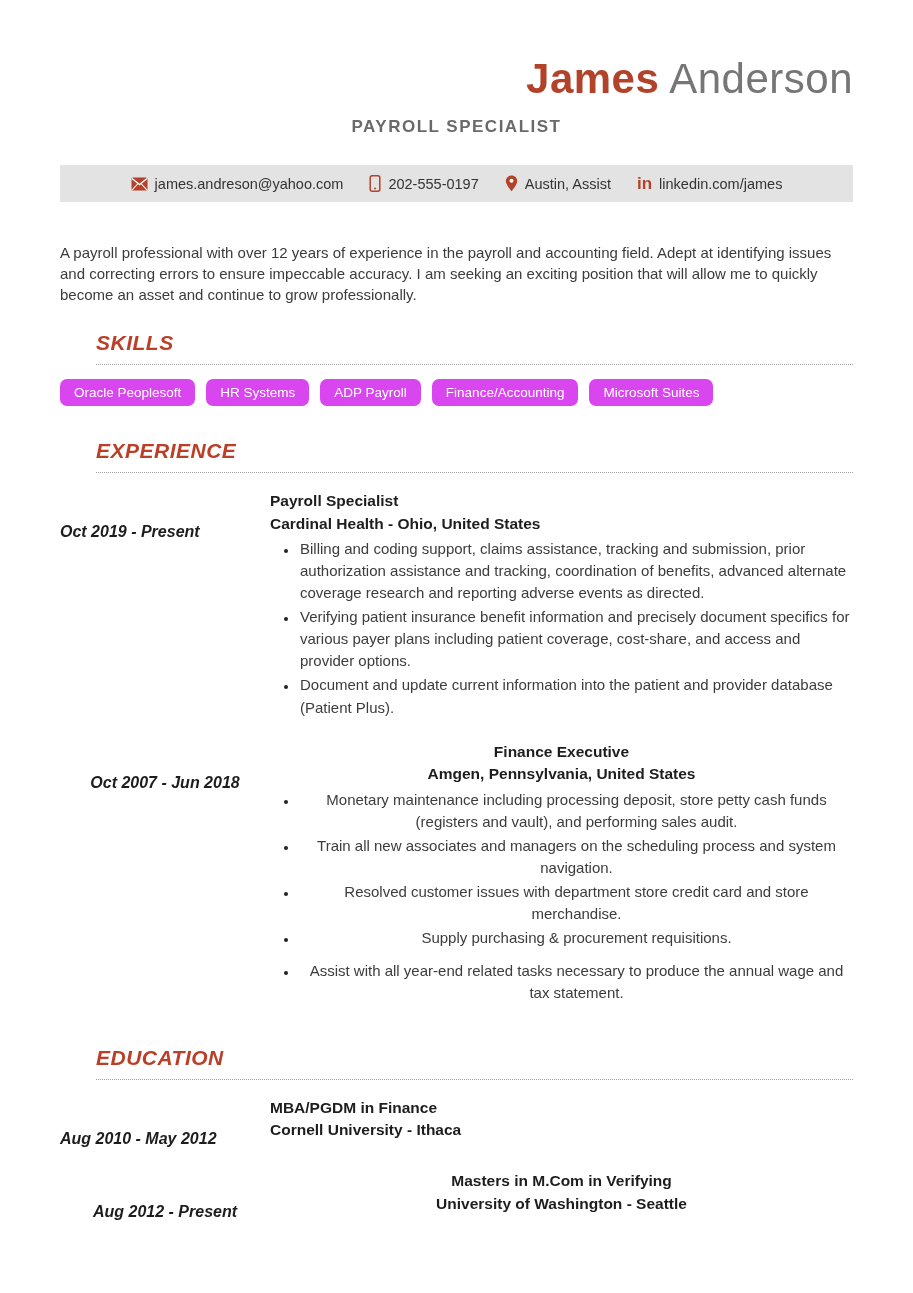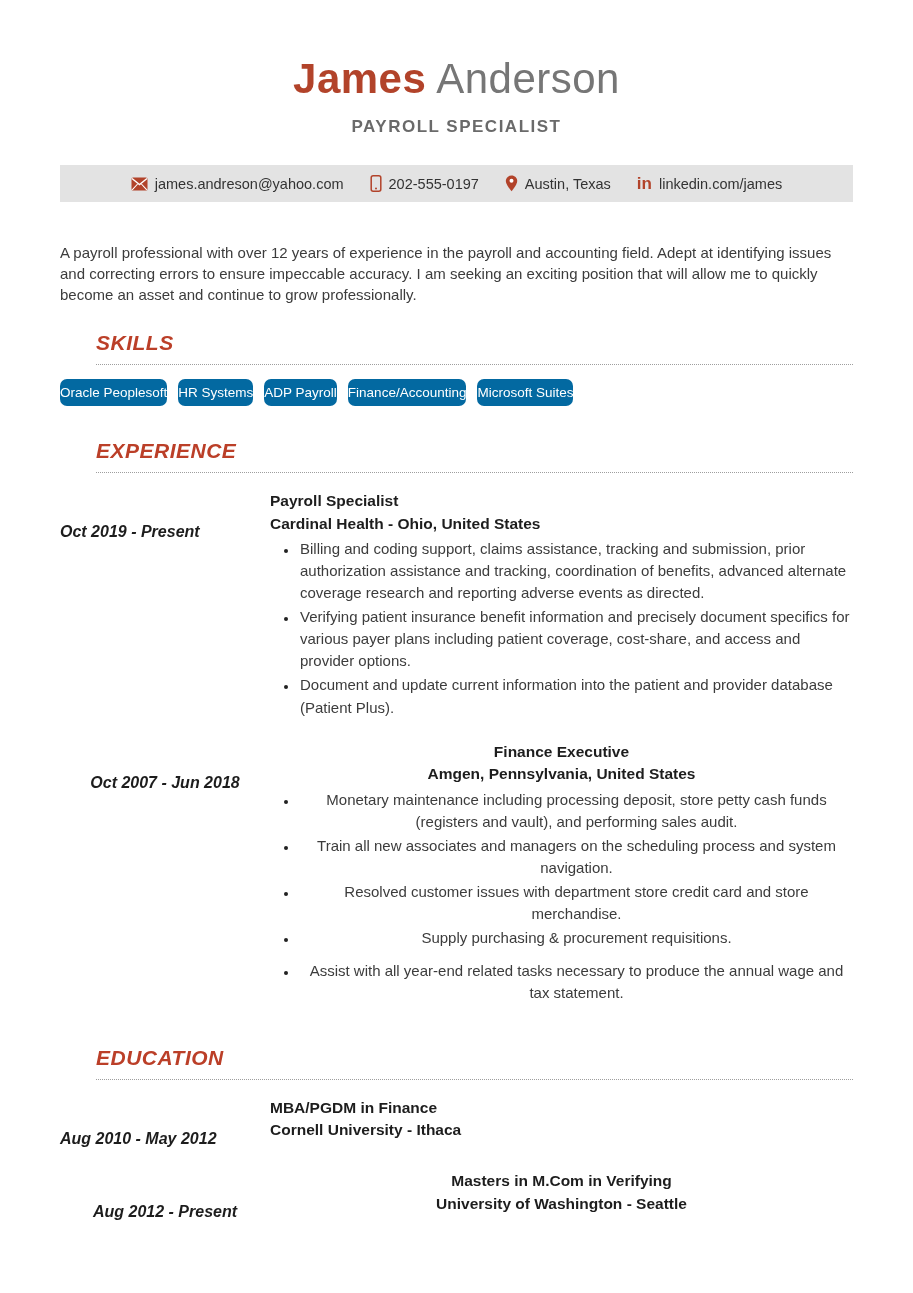--- a/index.html
+++ b/index.html
@@ -9,21 +9,21 @@
     min-height: 1293px;
     margin: 0 auto;
     font-family: "Liberation Sans", sans-serif;
     color: #3d3d3d;
     position: relative;
   }
   .page { padding: 56px 60px 40px 60px; }
 
   
   .name {
-    text-align: center;
+    text-align: right;
     font-size: 42px;
     line-height: 1.1;
     font-weight: 400;
     letter-spacing: 0.5px;
   }
   .name .first { color: #b2432a; font-weight: 700; }
   .name .last  { color: #767676; }
   .job-title {
     text-align: center;
     margin-top: 15px;
@@ -74,24 +74,24 @@
     border-bottom: 1px dotted #9e9e9e;
     margin-left: 36px;
   }
   .skills-section    { margin-top: 26px; }
   .experience-section{ margin-top: 33px; }
   .education-section { margin-top: 40px; }
 
   
   .pill-row { margin-top: 14px; display: flex; gap: 11px; flex-wrap: wrap; }
   .pill {
-    background: #0369a1;
+    background: #d946ef;
     color: #ffffff;
     font-size: 13.5px;
-    padding: 6px 0;
+    padding: 6px 14px;
     border-radius: 7px;
     white-space: nowrap;
   }
 
   
   .entry-row { display: flex; margin-top: 17px; }
   .entry-row + .entry-row { margin-top: 20px; text-align: center; }
   .date-col {
     width: 210px;
     flex: 0 0 210px;
@@ -152,21 +152,21 @@
       </span>
       <span>202-555-0197</span>
     </div>
     <div class="contact-item">
       <span>
         <svg width="13" height="17" viewBox="0 0 13 17">
           <path d="M6.5 0.5 C3.2 0.5 0.8 2.9 0.8 6 C0.8 9.8 6.5 16.3 6.5 16.3 C6.5 16.3 12.2 9.8 12.2 6 C12.2 2.9 9.8 0.5 6.5 0.5 Z" fill="#b2432a"></path>
           <circle cx="6.5" cy="5.8" r="2" fill="#ffffff"></circle>
         </svg>
       </span>
-      <span>Austin, Texas</span>
+      <span>Austin, Assist</span>
     </div>
     <div class="contact-item">
       <span class="li-logo">in</span>
       <span>linkedin.com/james</span>
     </div>
   </div>
 
   <p class="summary">A payroll professional with over 12 years of experience in the payroll and accounting field. Adept at identifying issues and correcting errors to ensure impeccable accuracy. I am seeking an exciting position that will allow me to quickly become an asset and continue to grow professionally.</p>
 
   <div class="skills-section">

